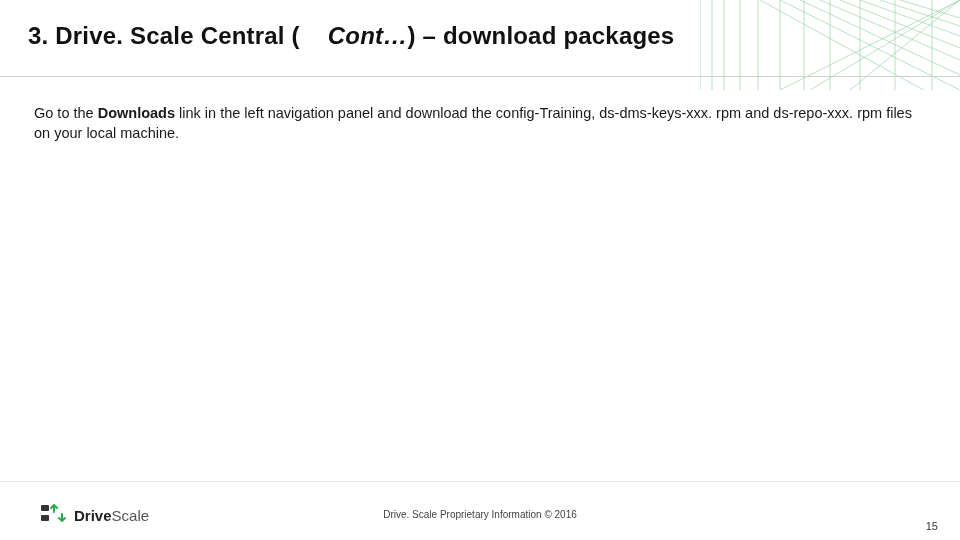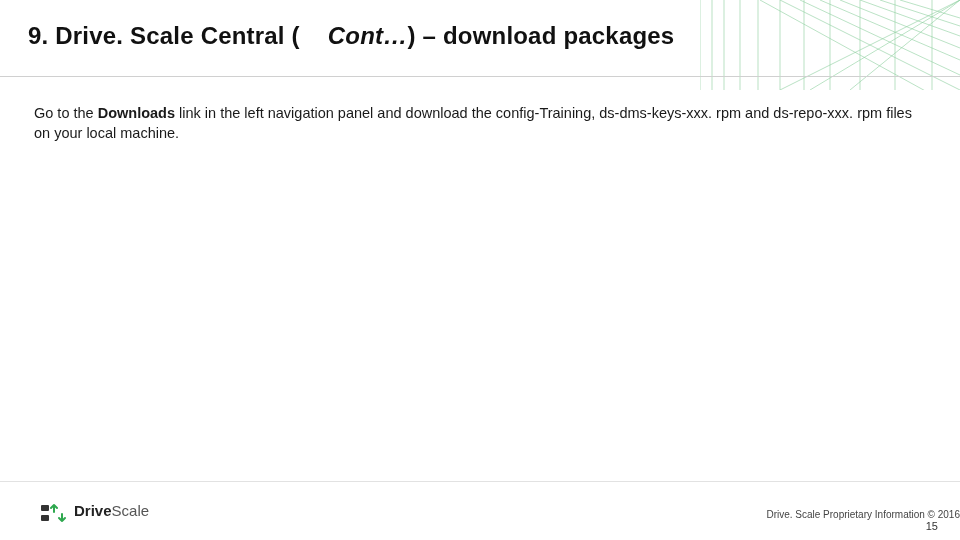--- a/index.html
+++ b/index.html
@@ -7,25 +7,25 @@
   .slide { position: relative; width: 960px; height: 540px; }
   .deco { position: absolute; top: 0; right: 0; width: 260px; height: 90px; opacity: 0.55; pointer-events: none; }
   .title-wrap { position: absolute; left: 28px; top: 22px; right: 20px; }
   .title { font-size: 24px; font-weight: bold; color: #111; letter-spacing: 0.2px; }
   .title .ital { font-style: italic; margin-left: 28px; }
   .hr { position: absolute; left: 0; right: 0; top: 76px; height: 1px; background: #d0d0d0; }
   .body { position: absolute; left: 34px; right: 30px; top: 104px; font-size: 14.5px; color: #1a1a1a; line-height: 1.35; }
   .body b { font-weight: bold; }
   .footer-line { position: absolute; left: 0; right: 0; bottom: 58px; height: 1px; background: #e2e2e2; }
   .footer { position: absolute; left: 0; right: 0; bottom: 0; height: 58px; }
-  .logo { position: absolute; left: 40px; bottom: 16px; display: flex; align-items: flex-start; gap: 6px; }
+  .logo { position: absolute; left: 40px; bottom: 16px; display: flex; align-items: flex-end; gap: 6px; }
   .logo-text { font-size: 15px; color: #333; }
   .logo-text b { font-weight: 700; color: #222; }
   .logo-text .light { font-weight: 400; color: #555; }
-  .copyright { position: absolute; left: 0; right: 0; bottom: 20px; text-align: right; font-size: 10px; color: #444; margin-top: 32px; }
+  .copyright { position: absolute; left: 0; right: 0; bottom: 20px; text-align: center; font-size: 10px; color: #444; margin-top: 32px; }
   .pagenum { position: absolute; right: 22px; bottom: 8px; font-size: 11px; color: #333; }
 </style>
 </head>
 <body>
 
 <div class="slide">
 
   <svg class="deco" viewBox="0 0 260 90" preserveAspectRatio="xMaxYMin slice">
     <g stroke="#2fa84f" stroke-width="0.6" fill="none">
       <line x1="0" y1="0" x2="0" y2="90"></line>
@@ -48,21 +48,21 @@
       <line x1="200" y1="0" x2="260" y2="18"></line>
         <line x1="60" y1="0" x2="260" y2="110"></line>
       <line x1="260" y1="0" x2="80" y2="90"></line>
         <line x1="260" y1="0" x2="110" y2="90"></line>
         <line x1="260" y1="0" x2="150" y2="90"></line>
     </g>
   </svg>
 
   <div class="title-wrap">
     <h1 class="title">
-      <span>9. Drive. Scale Central (</span><span class="ital">Cont…</span><span>) – download packages</span>
+      <span>3. Drive. Scale Central (</span><span class="ital">Cont…</span><span>) – download packages</span>
     </h1>
   </div>
 
   <div class="hr"></div>
 
   <div class="body">
     <span>Go to the </span><b>Downloads</b><span> link in the left navigation panel and download the config-Training, ds-dms-keys-xxx. rpm and ds-repo-xxx. rpm files on your local machine.</span>
   </div>
 
   <div class="footer-line"></div>

